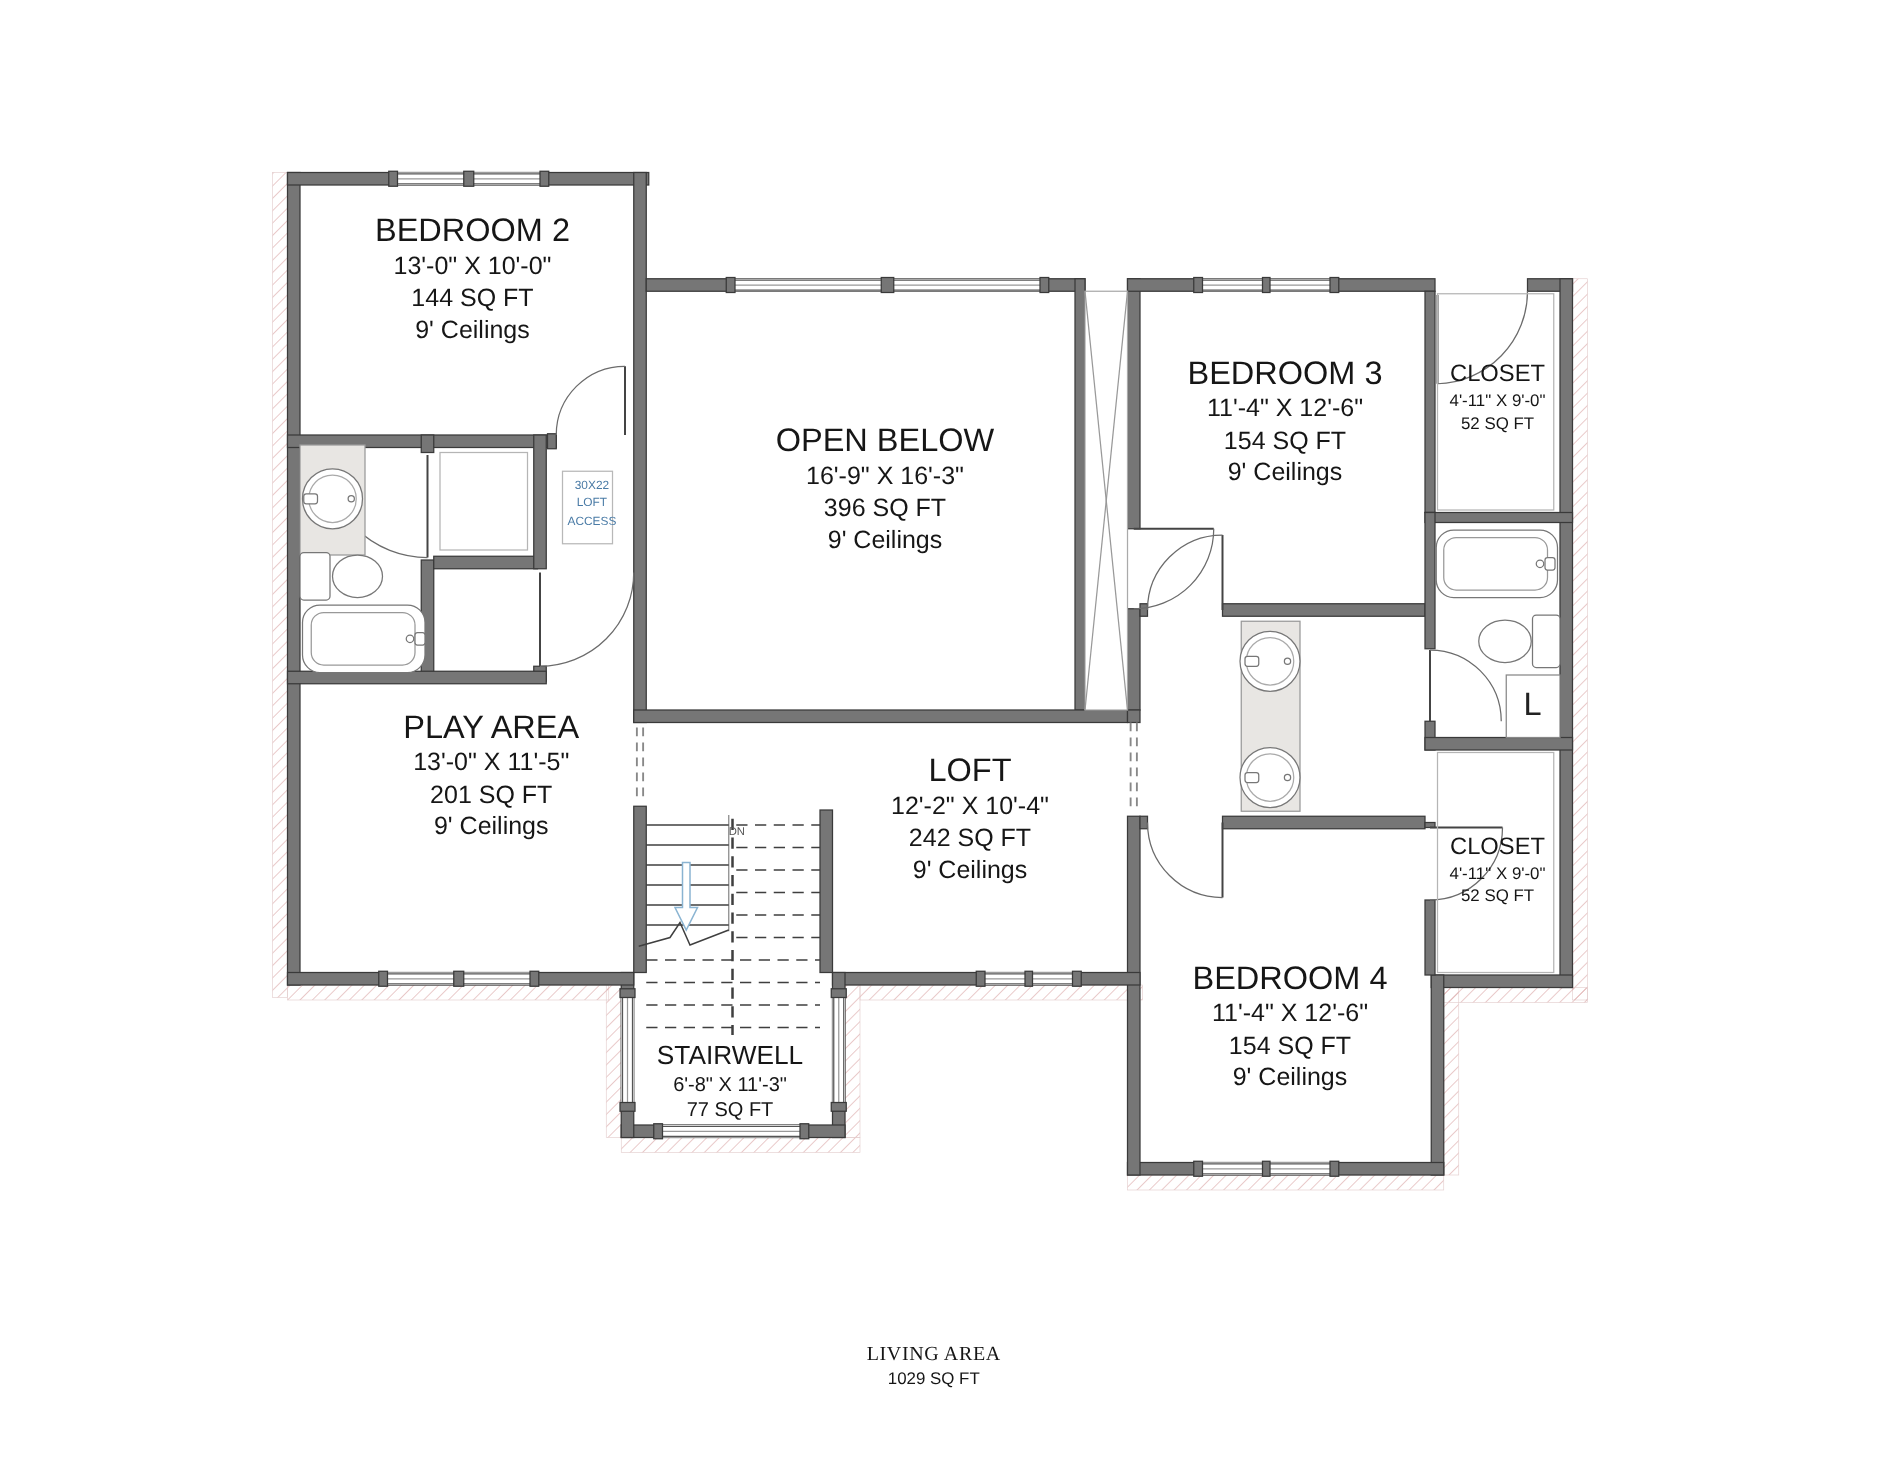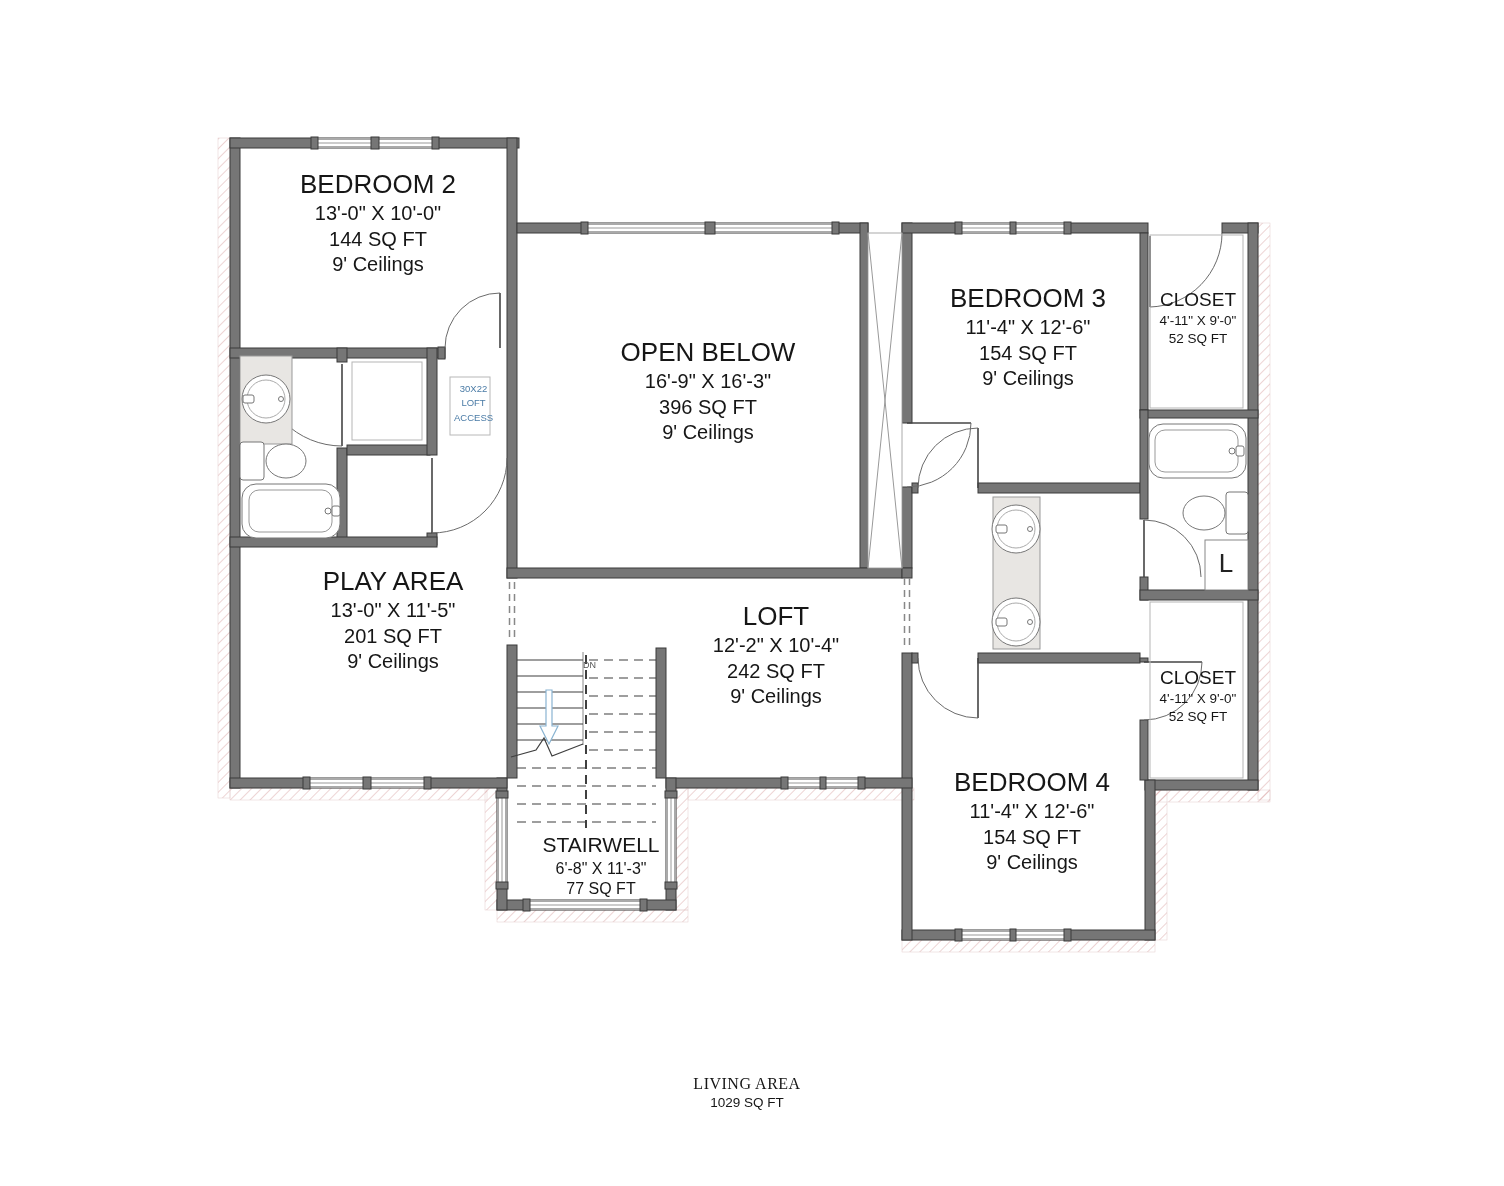--- a/index.html
+++ b/index.html
@@ -352,21 +352,21 @@
   <span class="area">154 SQ FT</span>
   <span class="ceil">9' Ceilings</span>
 </div>
 
 <div class="lbl sm" style="left:1198px;top:666px">
   <span class="name">CLOSET</span>
   <span class="dims">4'-11" X 9'-0"</span>
   <span class="area">52 SQ FT</span>
 </div>
 
-<div class="lbl stair" style="left:601px;top:832px">
+<div class="lbl stair" style="left:584px;top:832px">
   <span class="name">STAIRWELL</span>
   <span class="dims">6'-8" X 11'-3"</span>
   <span class="area">77 SQ FT</span>
 </div>
 
 <div class="lbl footer" style="left:747px;top:1074px">
   <span class="name">LIVING AREA</span>
   <span class="area">1029 SQ FT</span>
 </div>
 

